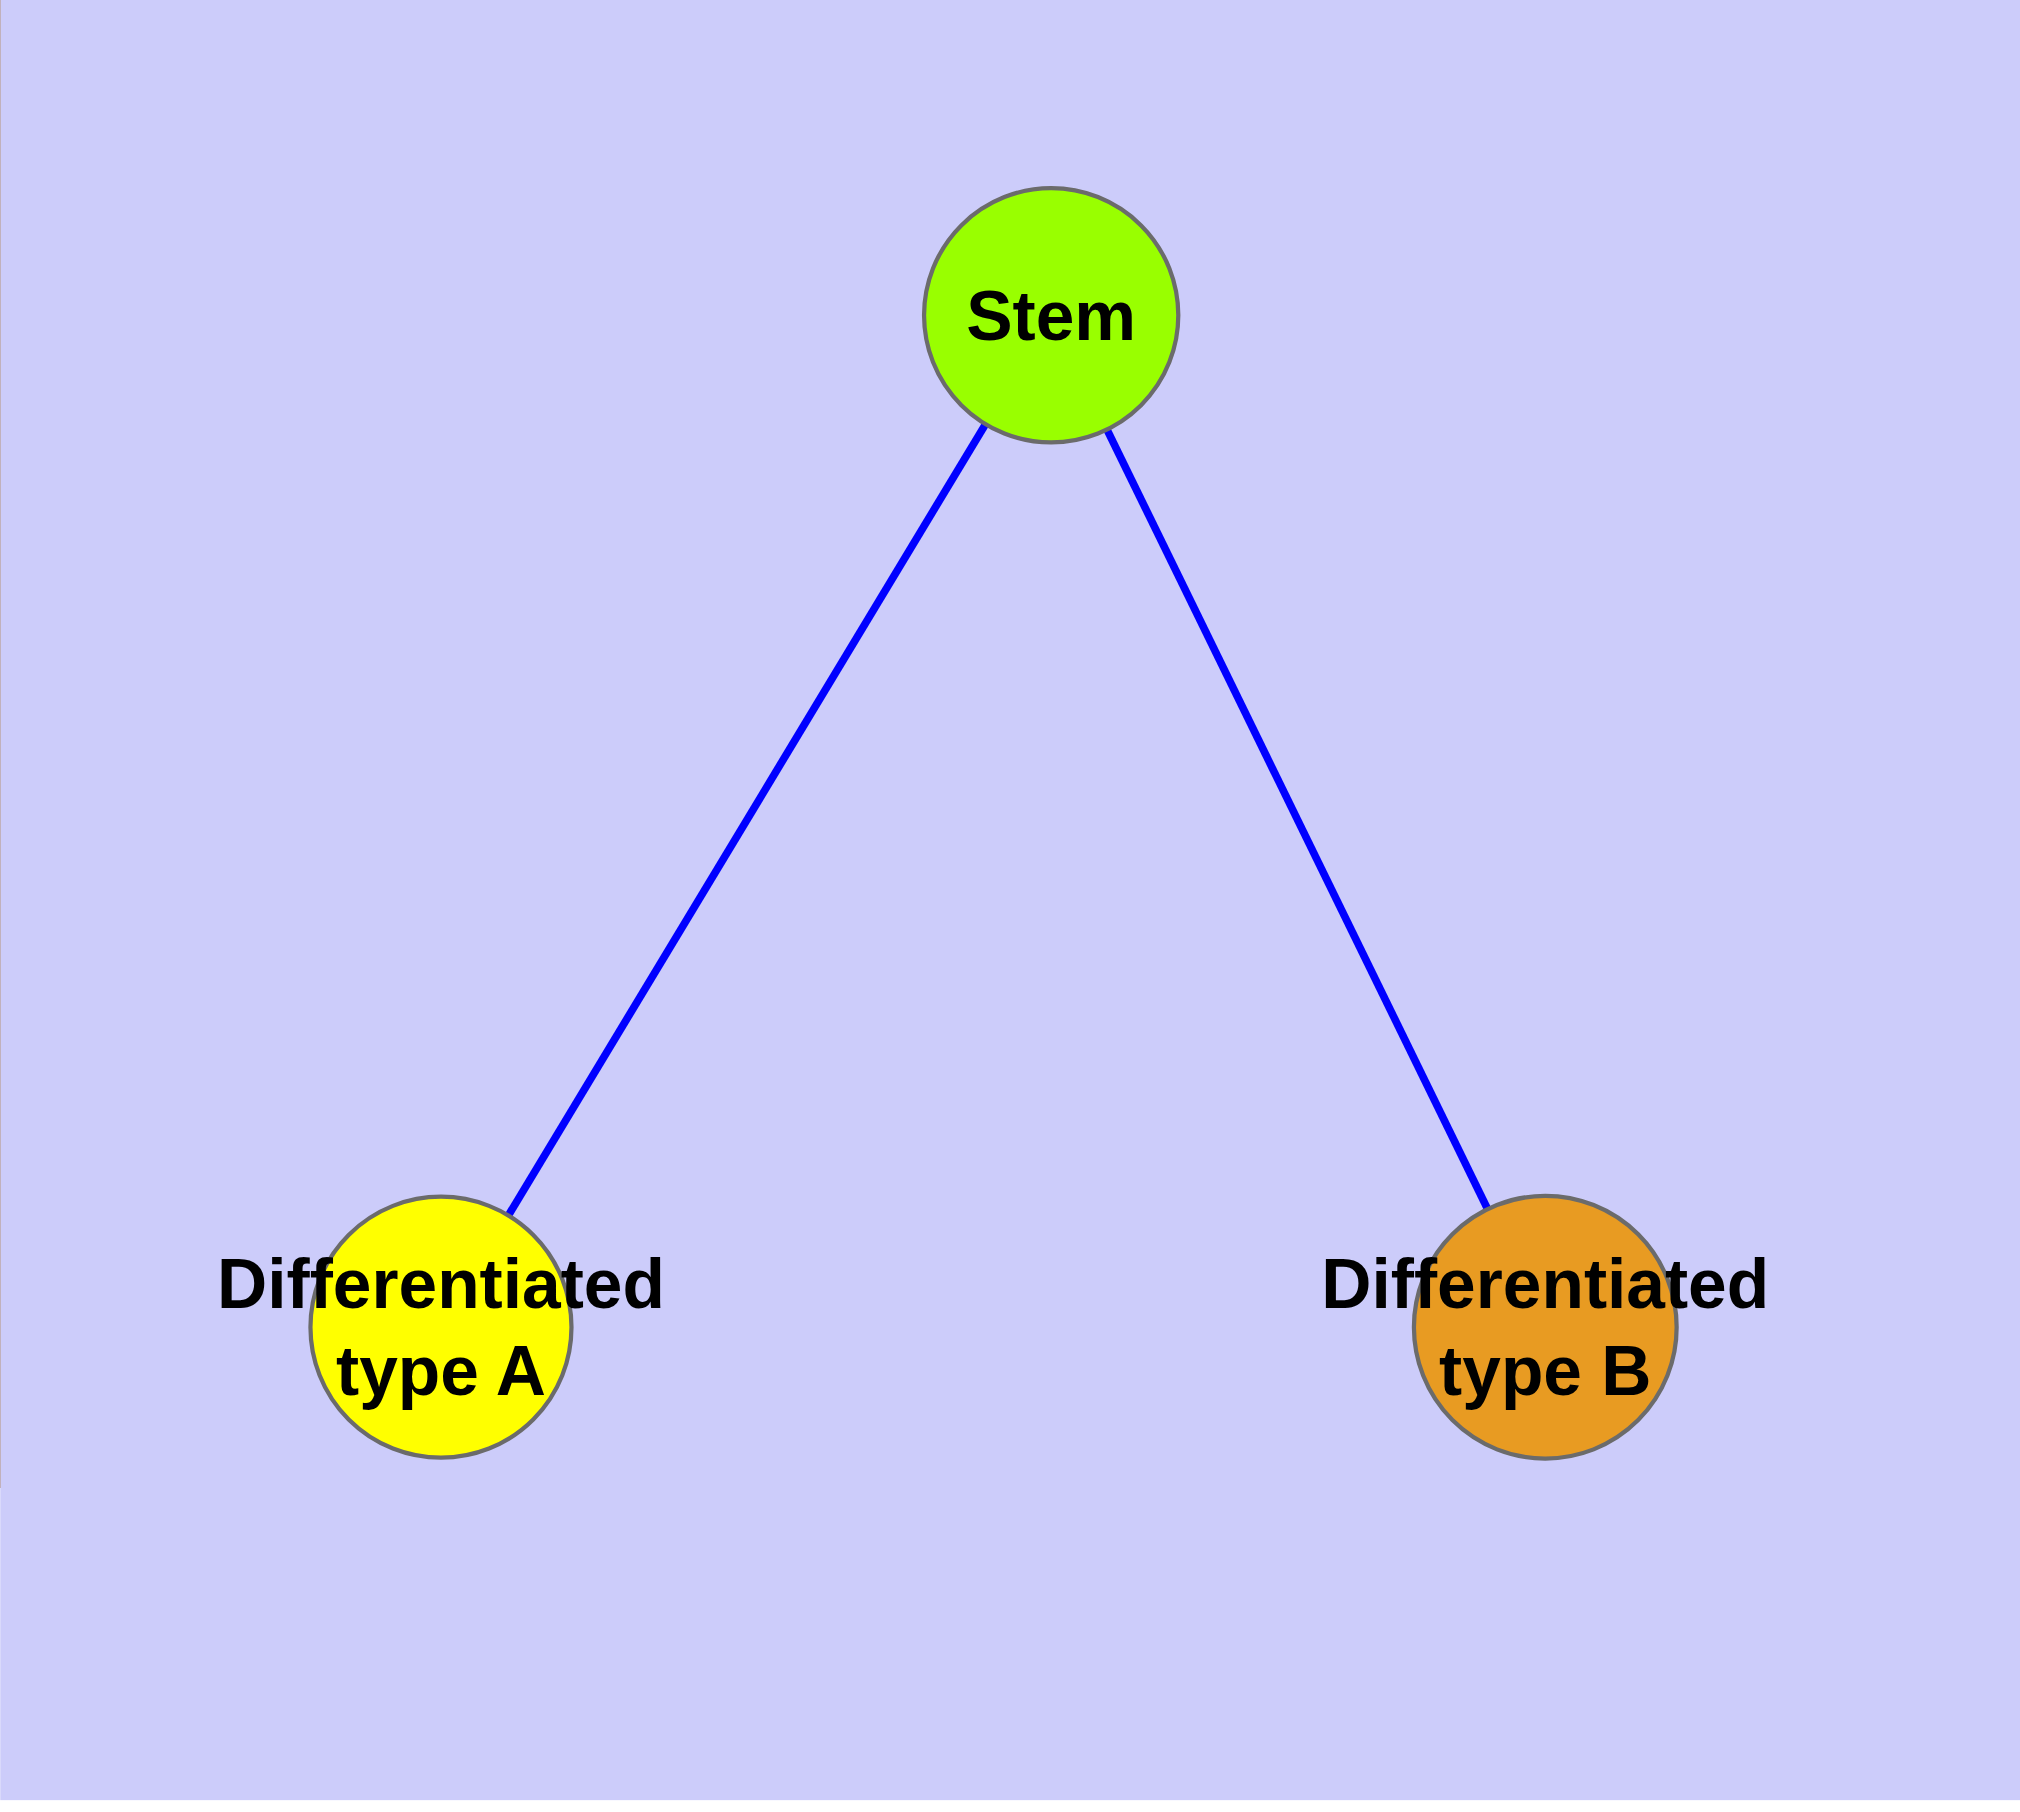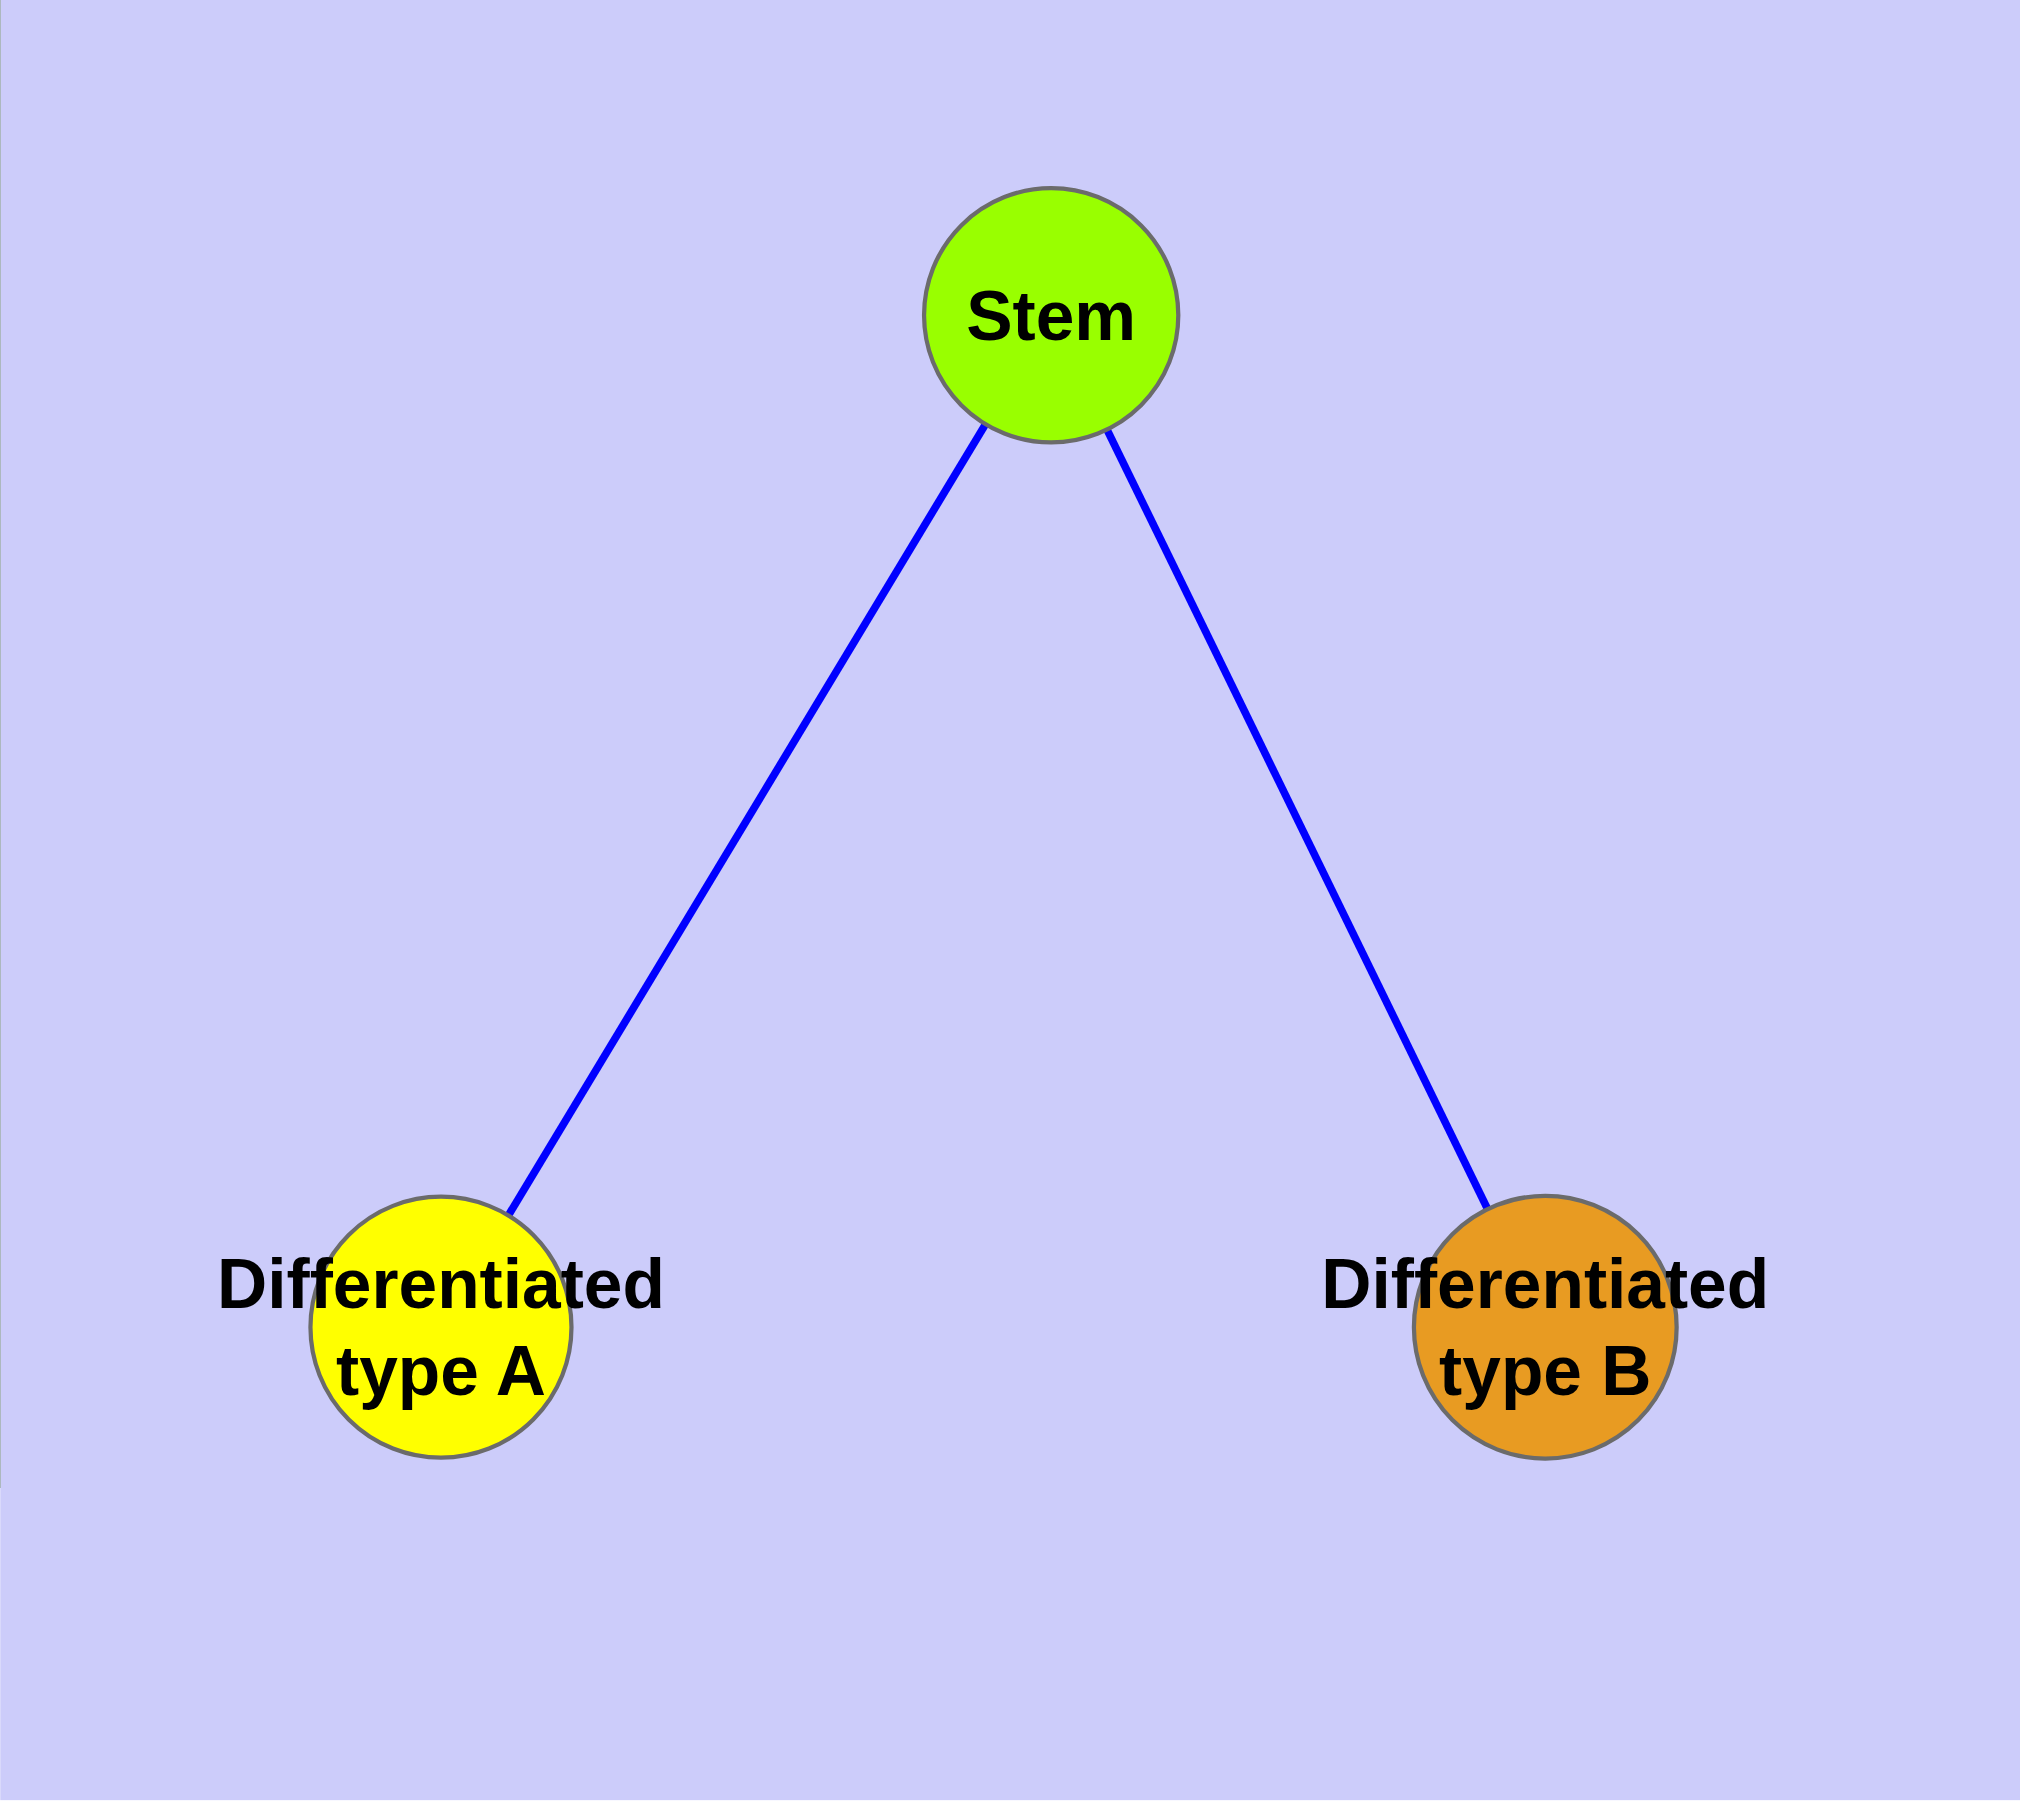--- a/index.html
+++ b/index.html
@@ -11,21 +11,21 @@
   body {
     width: 2021px;
     height: 1812px;
     overflow: hidden;
     font-family: "Liberation Sans", sans-serif;
   }
   #graph-canvas {
     position: relative;
     width: 2021px;
     height: 1488px;
-    background: #4d7c0f;
+    background: #a16207;
   }
   #graph-svg {
     position: absolute;
     top: 0;
     left: 0;
     width: 2021px;
     height: 1812px;
     display: block;
   }
   .node-label {

